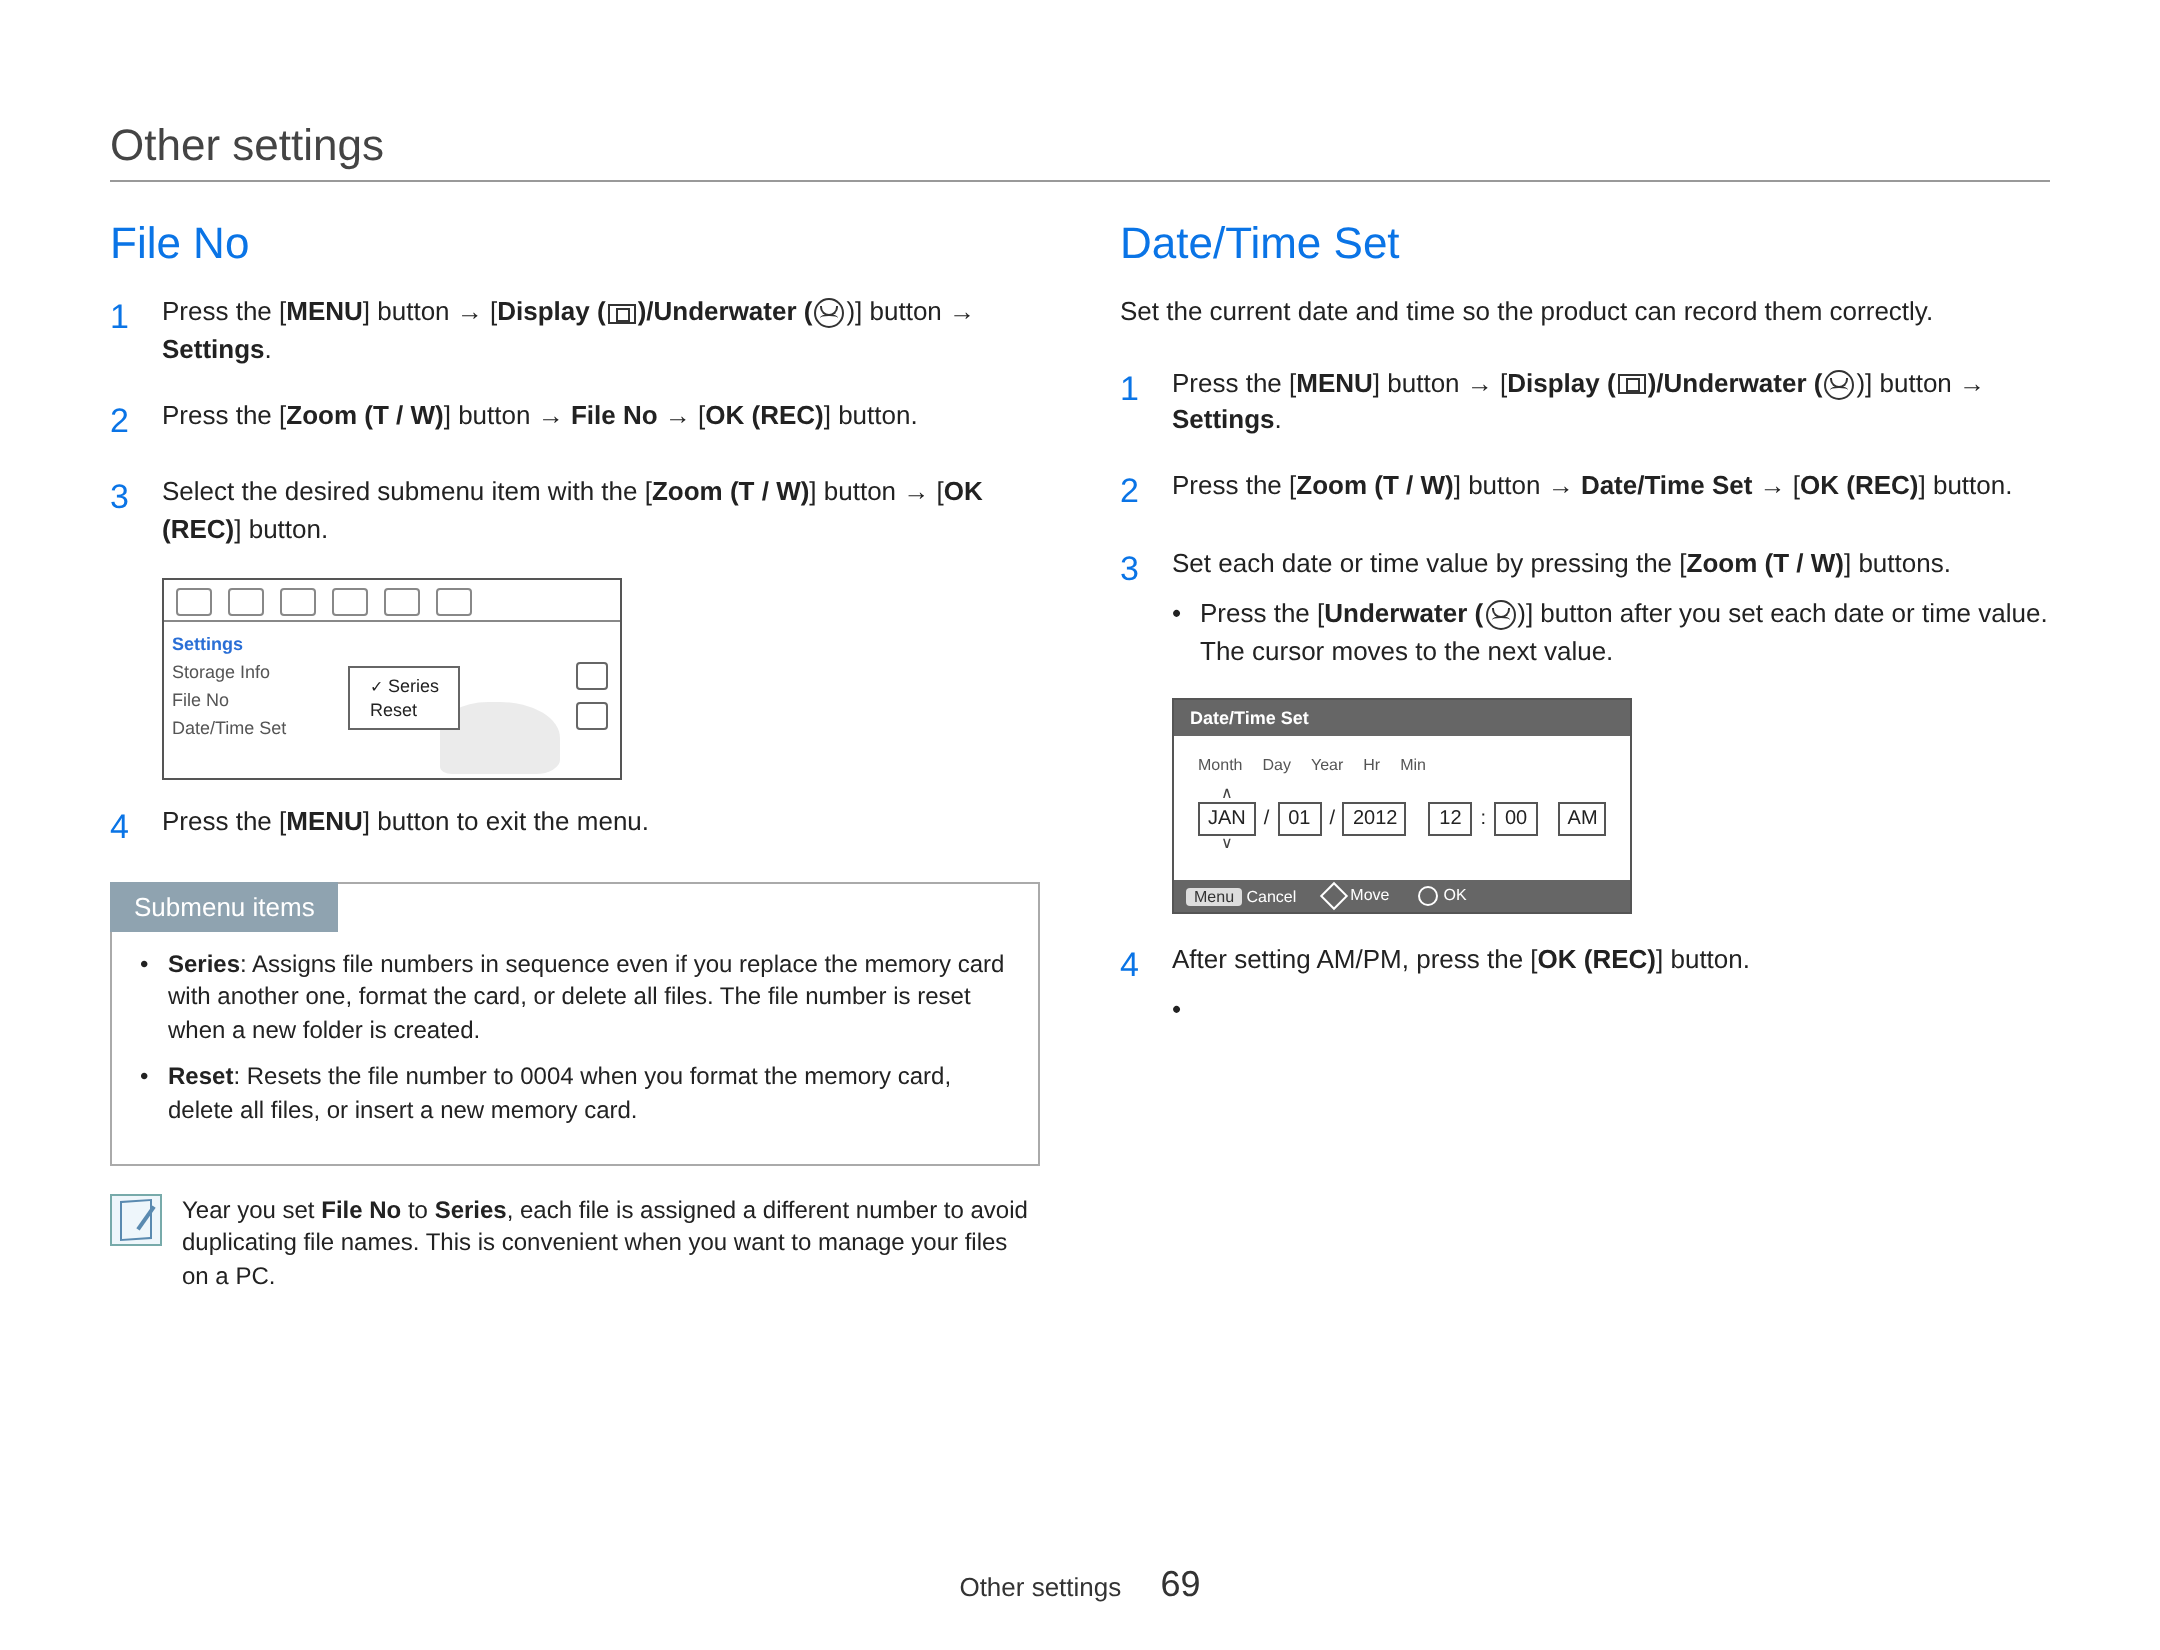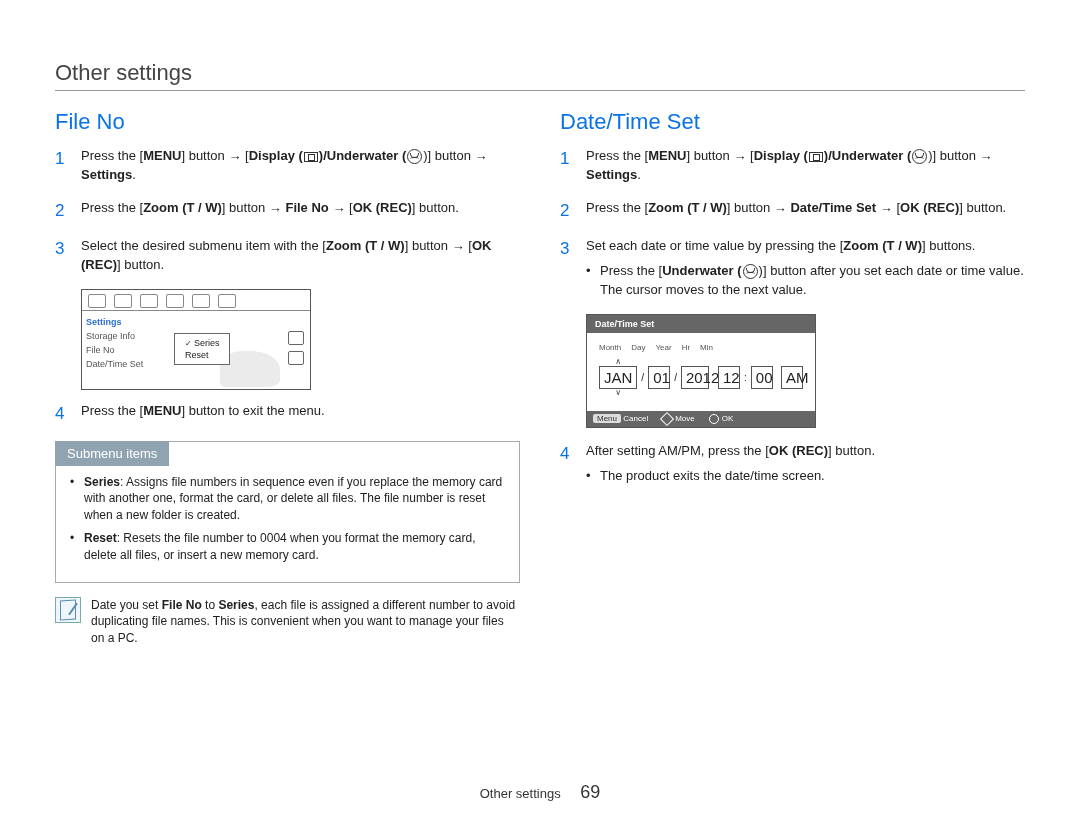--- a/index.html
+++ b/index.html
@@ -120,21 +120,21 @@
   
   .shot2 {
     width:230px; border:1px solid #555; margin:8px 0 14px 26px; font-size:9px; background:#fff;
   }
   .shot2 .titlebar { background:#666; color:#fff; padding:4px 8px; font-weight:bold; font-size:9px;}
   .shot2 .body { padding:10px 12px 14px 12px; }
   .shot2 .labels { display:flex; gap:10px; margin-bottom:6px; color:#555; font-size:8px;}
   .shot2 .vals { display:flex; align-items:center; gap:3px; }
   .shot2 .vwrap { display:flex; flex-direction:column; align-items:center; }
   .shot2 .arrow-v { font-size:8px; line-height:1; color:#444;}
-  .shot2 .vbox { border:1px solid #555; padding:2px 4px; font-size:15px; min-width:22px; }
+  .shot2 .vbox { border:1px solid #555; padding:2px 4px; font-size:10px; min-width:22px; text-align:center;}
   .shot2 .sep { font-size:10px; padding:0 1px;}
   .shot2 .foot { background:#666; color:#fff; padding:3px 6px; font-size:8px; display:flex; gap:14px; align-items:center;}
   .shot2 .foot .mlabel { background:#ddd; color:#333; padding:0 4px; border-radius:2px; font-size:8px;}
   .shot2 .foot .ficon { display:inline-block; width:10px; height:10px; border:1px solid #fff; transform:rotate(45deg); margin-right:3px; vertical-align:middle;}
 
   .footer {
     position:absolute; bottom:22px; left:0; width:100%;
     text-align:center; font-size:13px; color:#333;
   }
   .footer .pno { font-size:18px; color:#333; margin-left:16px; }
@@ -215,27 +215,28 @@
         <div class="sub-item">
           <span class="dot">•</span>
           <div class="sub-hang"><span class="b">Reset</span><span>: Resets the file number to 0004 when you format the memory card, delete all files, or insert a new memory card.</span></div>
         </div>
       </div>
     </div>
 
     <div class="note">
       <div class="note-icon"></div>
       <div class="note-text">
-        <span>Date you set </span><span class="b">File No</span><span> to </span><span class="b">Series</span><span>, each file is assigned a different number to avoid duplicating file names. This is convenient when you want to manage your files on a PC.</span>
+        <span>Year you set </span><span class="b">File No</span><span> to </span><span class="b">Series</span><span>, each file is assigned a different number to avoid duplicating file names. This is convenient when you want to manage your files on a PC.</span>
       </div>
     </div>
   </div>
 
   <div class="col">
     <div class="section-heading">Date/Time Set</div>
+    <div class="intro">Set the current date and time so the product can record them correctly.</div>
 
     <div class="step">
       <div class="step-num">1</div>
       <div class="step-body">
         <span>Press the [</span><span class="b">MENU</span><span>] button → [</span><span class="b">Display (</span><span class="icon-box"></span><span class="b">)/Underwater (</span><span class="icon-underwater"></span><span>)] button → </span><span class="b">Settings</span><span>.</span>
       </div>
     </div>
 
     <div class="step">
       <div class="step-num">2</div>
@@ -291,21 +292,20 @@
         <span><span class="ficon" style="border-radius:50%; transform:none;"></span><span>OK</span></span>
       </div>
     </div>
 
     <div class="step">
       <div class="step-num">4</div>
       <div class="step-body">
         <span>After setting AM/PM, press the [</span><span class="b">OK (REC)</span><span>] button.</span>
         <div class="bullet">
           <span class="dot">•</span>
-          <div>The product exits the date/time screen.</div>
         </div>
       </div>
     </div>
   </div>
 </div>
 
 <div class="footer">
   <span>Other settings</span>
   <span class="pno">69</span>
 </div>

